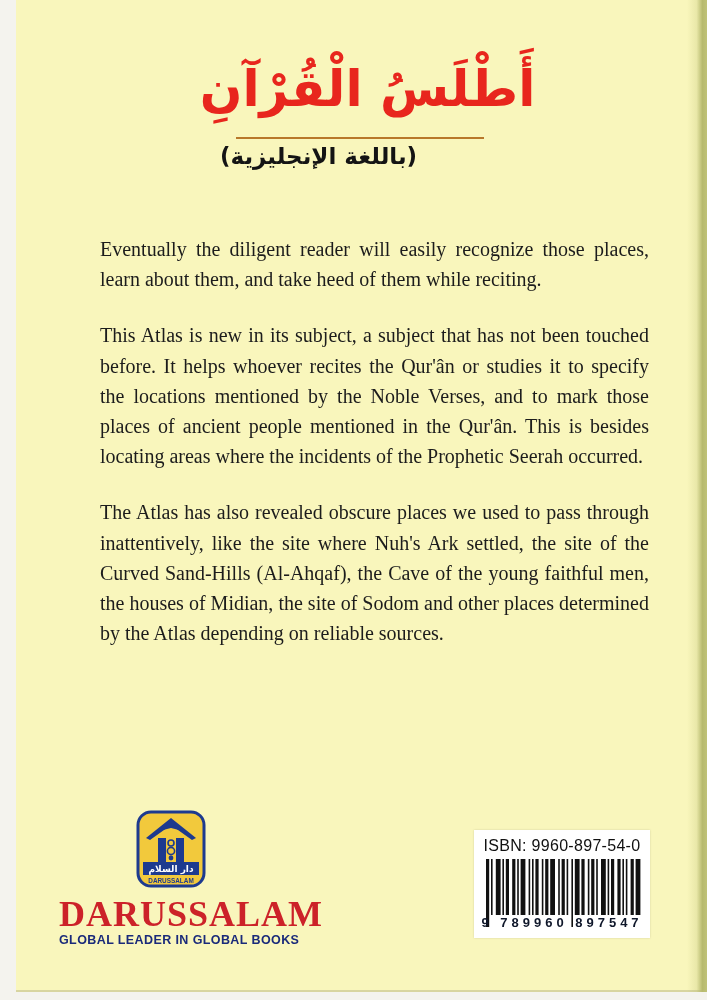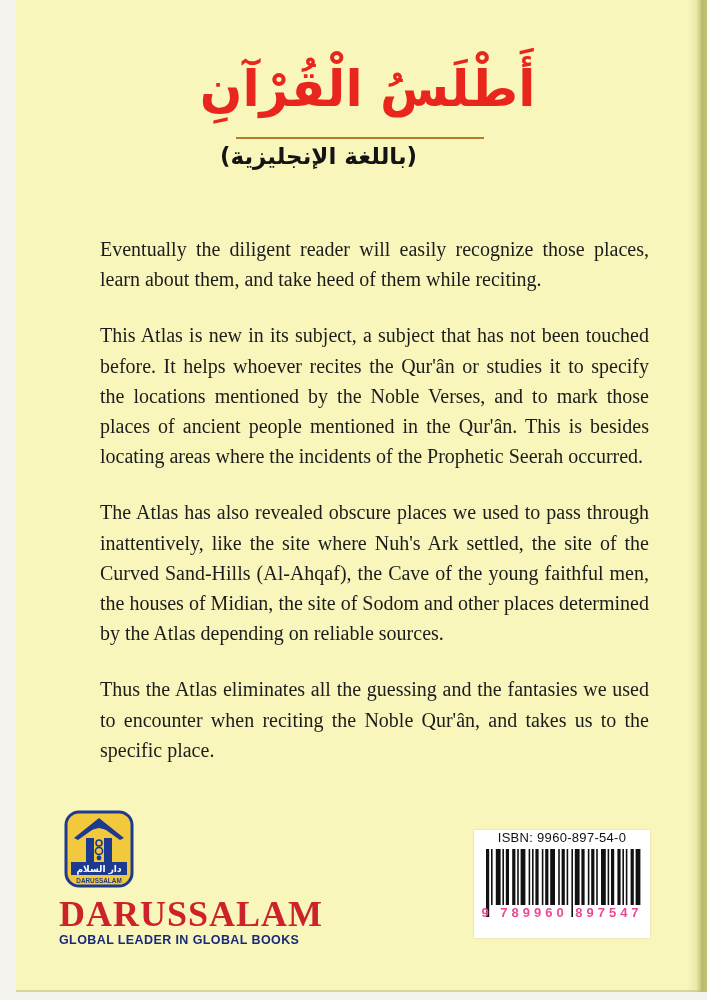--- a/index.html
+++ b/index.html
@@ -81,21 +81,21 @@
     font-size: 20px;
     line-height: 30.2px;
     text-align: justify;
   }
   .body-text p { margin-bottom: 26px; }
 
   .publisher {
     position: absolute;
     left: 43px; top: 810px;
     width: 224px;
-    text-align: left;
+    text-align: center;
   }
   .publisher-logo { display: inline-block; width: 80px; height: 80px; }
   .publisher-name {
     margin-top: 2px;
     font-family: "Liberation Serif", serif;
     font-weight: bold;
     font-size: 36px;
     line-height: 36px;
     color: var(--publisher-red);
     letter-spacing: 1px;
@@ -114,52 +114,51 @@
   .barcode-panel {
     position: absolute;
     left: 458px; top: 830px;
     width: 176px; height: 108px;
     background: #ffffff;
     box-shadow: 0 0 2px rgba(0,0,0,0.15);
     text-align: center;
   }
   .isbn-label {
     font-family: "Liberation Sans", sans-serif;
-    font-size: 13px;
+    font-size: 16px;
     color: #111;
-    padding-top: 0;
+    padding-top: 7px;
     letter-spacing: 0.3px;
   }
   .barcode-bars { display: block; margin: 2px auto 0 auto; }
   .barcode-digits {
     font-family: "Liberation Sans", sans-serif;
     font-size: 13px;
     font-weight: bold;
-    color: #ec4899;
+    color: #0f172a;
     letter-spacing: 4px;
     margin-top: -14px;
     position: relative;
   }
 </style>
 </head>
 <body>
 
 <div class="cover">
 
   <div class="title-block">
     <div class="arabic-title" dir="rtl">أَطْلَسُ الْقُرْآنِ</div>
   </div>
   <div class="title-divider"></div>
   <div class="arabic-subtitle" dir="rtl">(باللغة الإنجليزية)</div>
 
   <div class="body-text">
     <p>Eventually the diligent reader will easily recognize those places, learn about them, and take heed of them while reciting.</p>
     <p>This Atlas is new in its subject, a subject that has not been touched before.  It helps whoever recites the Qur'ân or studies it to specify the locations mentioned by the Noble Verses, and to mark those places of ancient people mentioned in the Qur'ân. This is besides locating areas where the incidents of the Prophetic Seerah occurred.</p>
     <p>The Atlas has also revealed obscure places we used to pass through inattentively, like the site where Nuh's Ark settled, the site of the Curved Sand-Hills (Al-Ahqaf), the Cave of the young faithful men, the houses of Midian, the site of Sodom and other places determined by the Atlas depending on reliable sources.</p>
-    <p>Thus the Atlas eliminates all the guessing and the fantasies we used to encounter when reciting the Noble Qur'ân, and takes us to the specific place.</p>
   </div>
 
   <div class="publisher">
     <svg class="publisher-logo" viewBox="0 0 80 80">
       <rect x="7" y="2" width="66" height="74" rx="13" ry="13" fill="#f2c93c" stroke="#1d3a8f" stroke-width="3"></rect>
       <path d="M15 28 L40 8 L65 28 L61 30 L40 15 L19 30 Z" fill="#1d3a8f"></path>
       <path d="M40 12 L52 21 L40 18 L28 21 Z" fill="#1d3a8f"></path>
       <rect x="27" y="28" width="8" height="24" fill="#1d3a8f"></rect>
       <rect x="45" y="28" width="8" height="24" fill="#1d3a8f"></rect>
       <circle cx="40" cy="33" r="3" fill="none" stroke="#1d3a8f" stroke-width="1.6"></circle>

